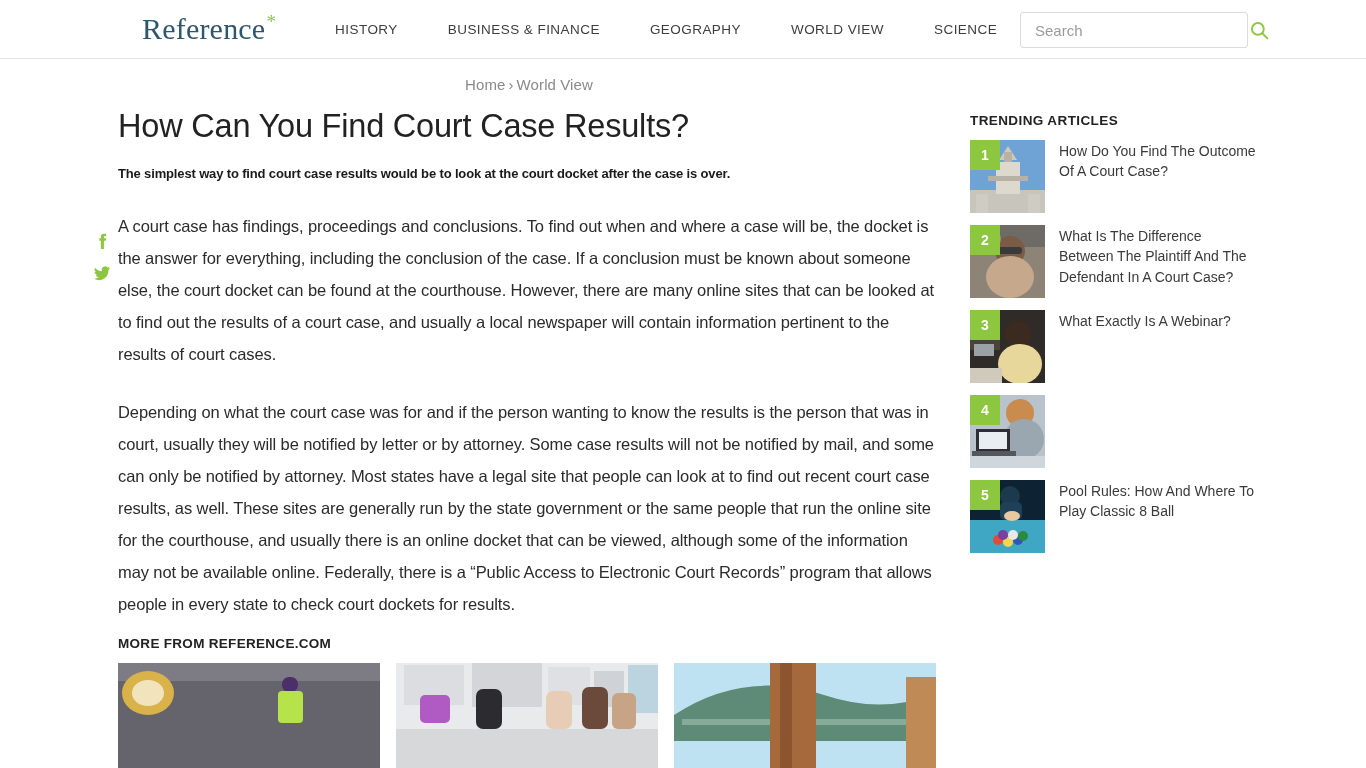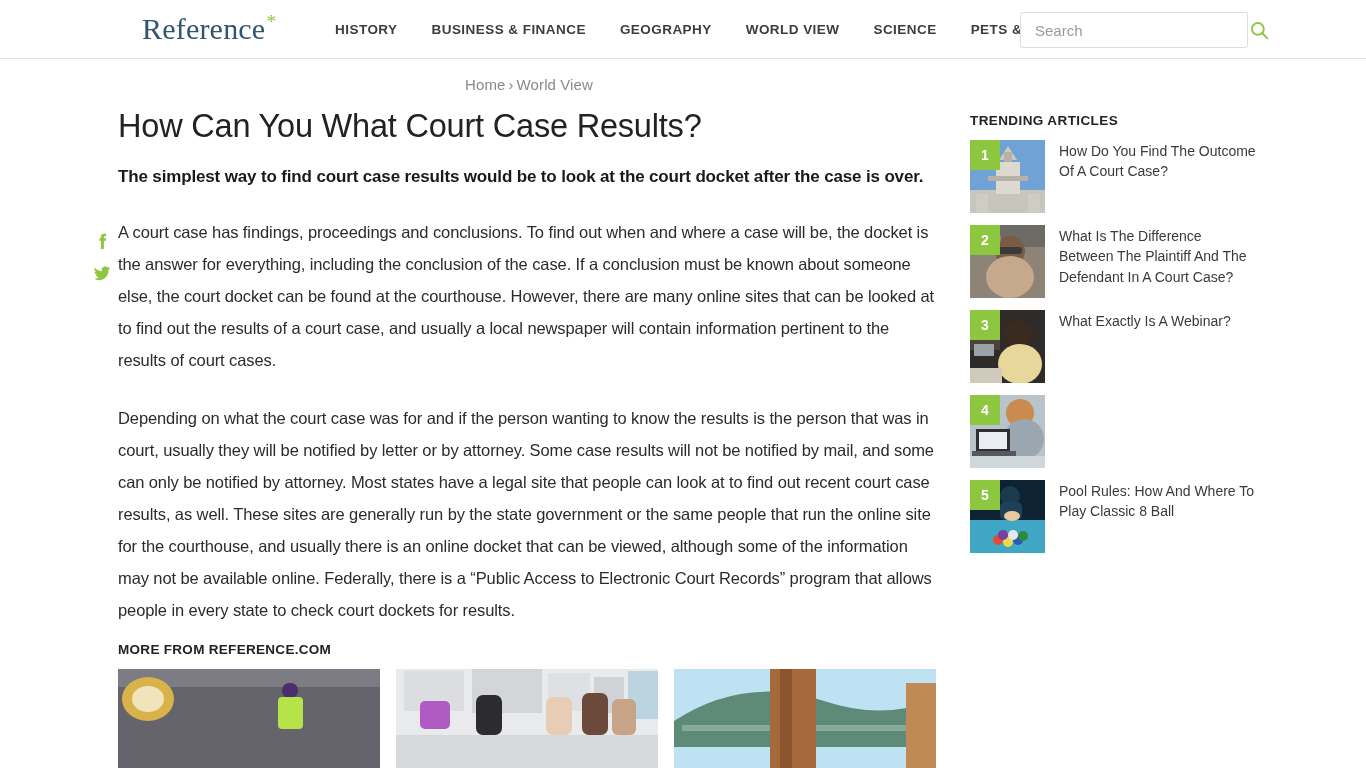--- a/index.html
+++ b/index.html
@@ -38,22 +38,21 @@
     color: #8dc63f;
     font-size: 19px;
     vertical-align: super;
     line-height: 0;
     margin-left: 1px;
   }
   .main-nav {
     display: flex;
     align-items: flex-end;
     margin-left: 42px;
-    gap: 0px;
-    font-weight: bold;
+    gap: 16px;
   }
   .nav-item {
     font-size: 13.5px;
     color: #3d3d3d;
     letter-spacing: 0.45px;
     text-decoration: none;
     padding: 0 17px;
     white-space: nowrap;
     cursor: pointer;
   }
@@ -133,21 +132,21 @@
     width: 24px;
     display: flex;
     flex-direction: column;
     gap: 14px;
     align-items: center;
   }
   .social-icon { cursor: pointer; line-height: 0; }
 
   .lead {
     margin-top: 20px;
-    font-size: 17px;
+    font-size: 13px;
     font-weight: bold;
     color: #1a1a1a;
     line-height: 1.42;
     letter-spacing: -0.15px;
   }
   .subhead {
     margin-top: 9px;
     font-size: 16.5px;
     color: #2b2b2b;
     line-height: 1.42;
@@ -252,21 +251,21 @@
 </header>
 
 <div class="page">
 
   <main class="content-col">
 
     <div class="breadcrumb">
       <a href="#">Home</a><span class="sep">›</span><a href="#">World View</a>
     </div>
 
-    <h1 class="article-title">How Can You What Court Case Results?</h1>
+    <h1 class="article-title">How Can You Find Court Case Results?</h1>
 
 
     <div class="social-rail">
       <span class="social-icon">
         <svg width="18" height="18" viewBox="0 0 18 18">
           <path d="M10.9 6.2V4.9c0-.55.38-.68.64-.68h1.63V1.8l-2.24-.01c-2.49 0-3.06 1.85-3.06 3.04v1.37H6.43v2.6h1.45V17h3.02V8.8h2.01l.26-2.6h-2.27z" fill="#8dc63f"></path>
         </svg>
       </span>
       <span class="social-icon">
         <svg width="18" height="18" viewBox="0 0 18 18">

